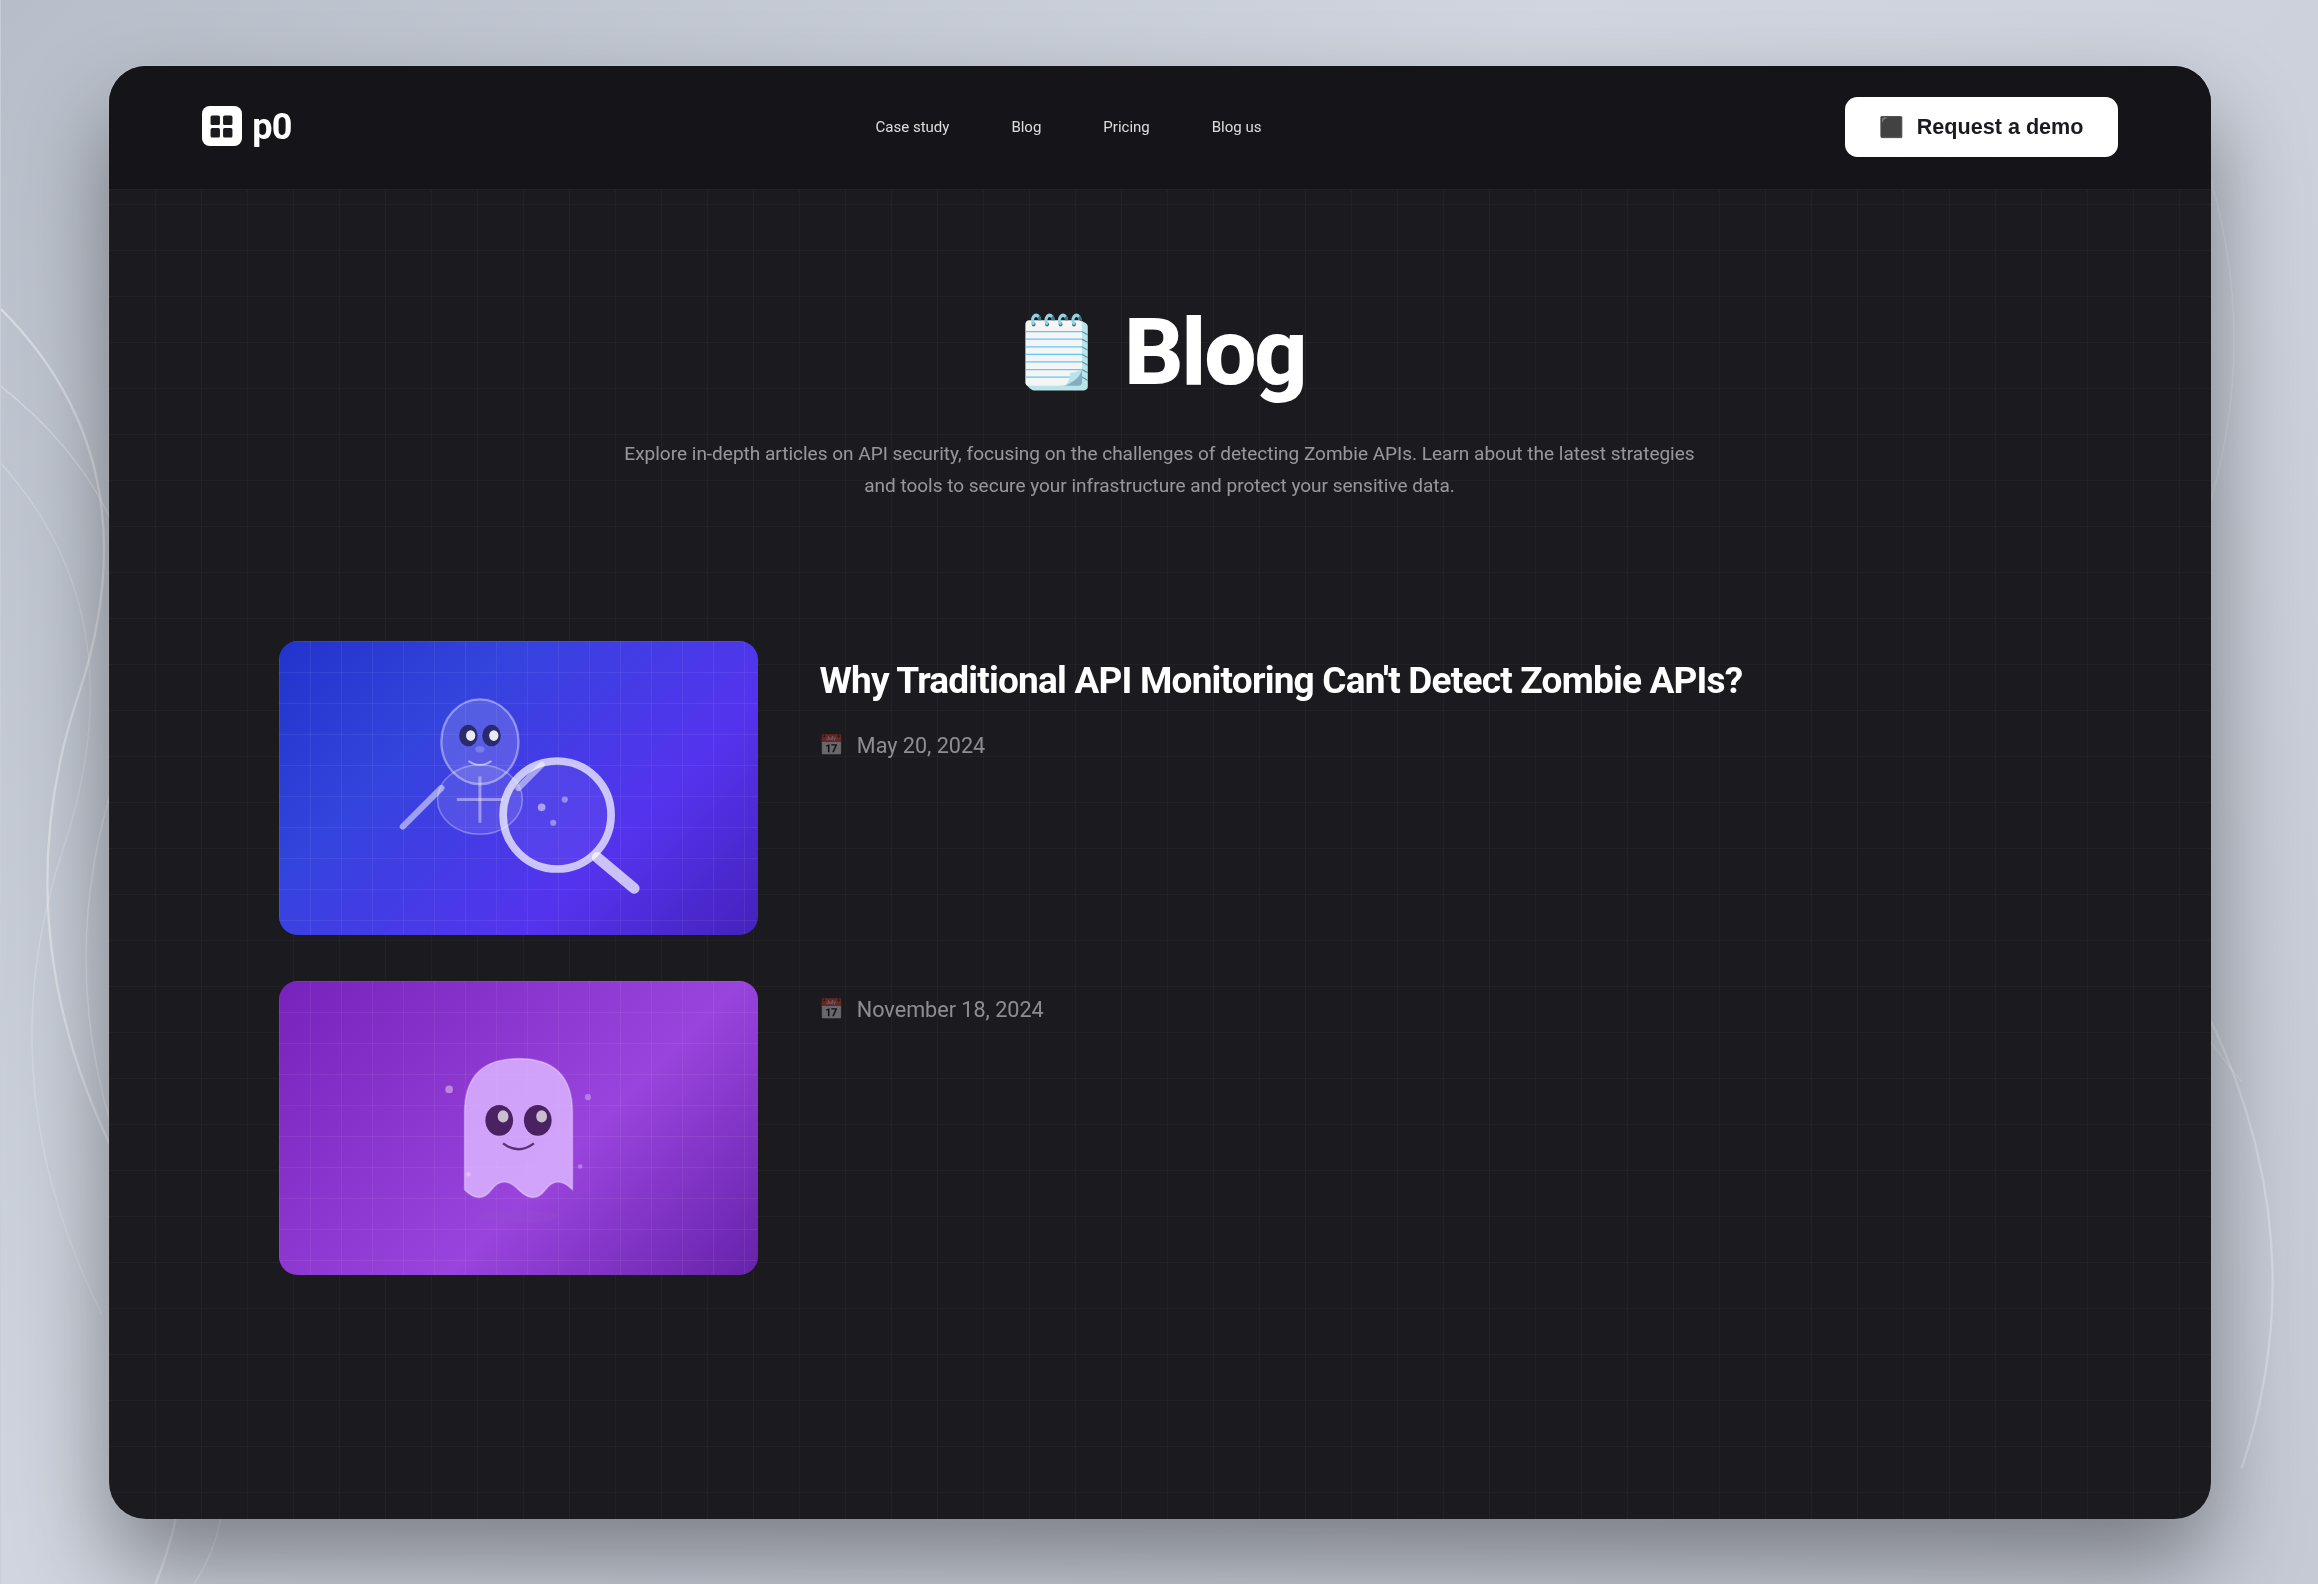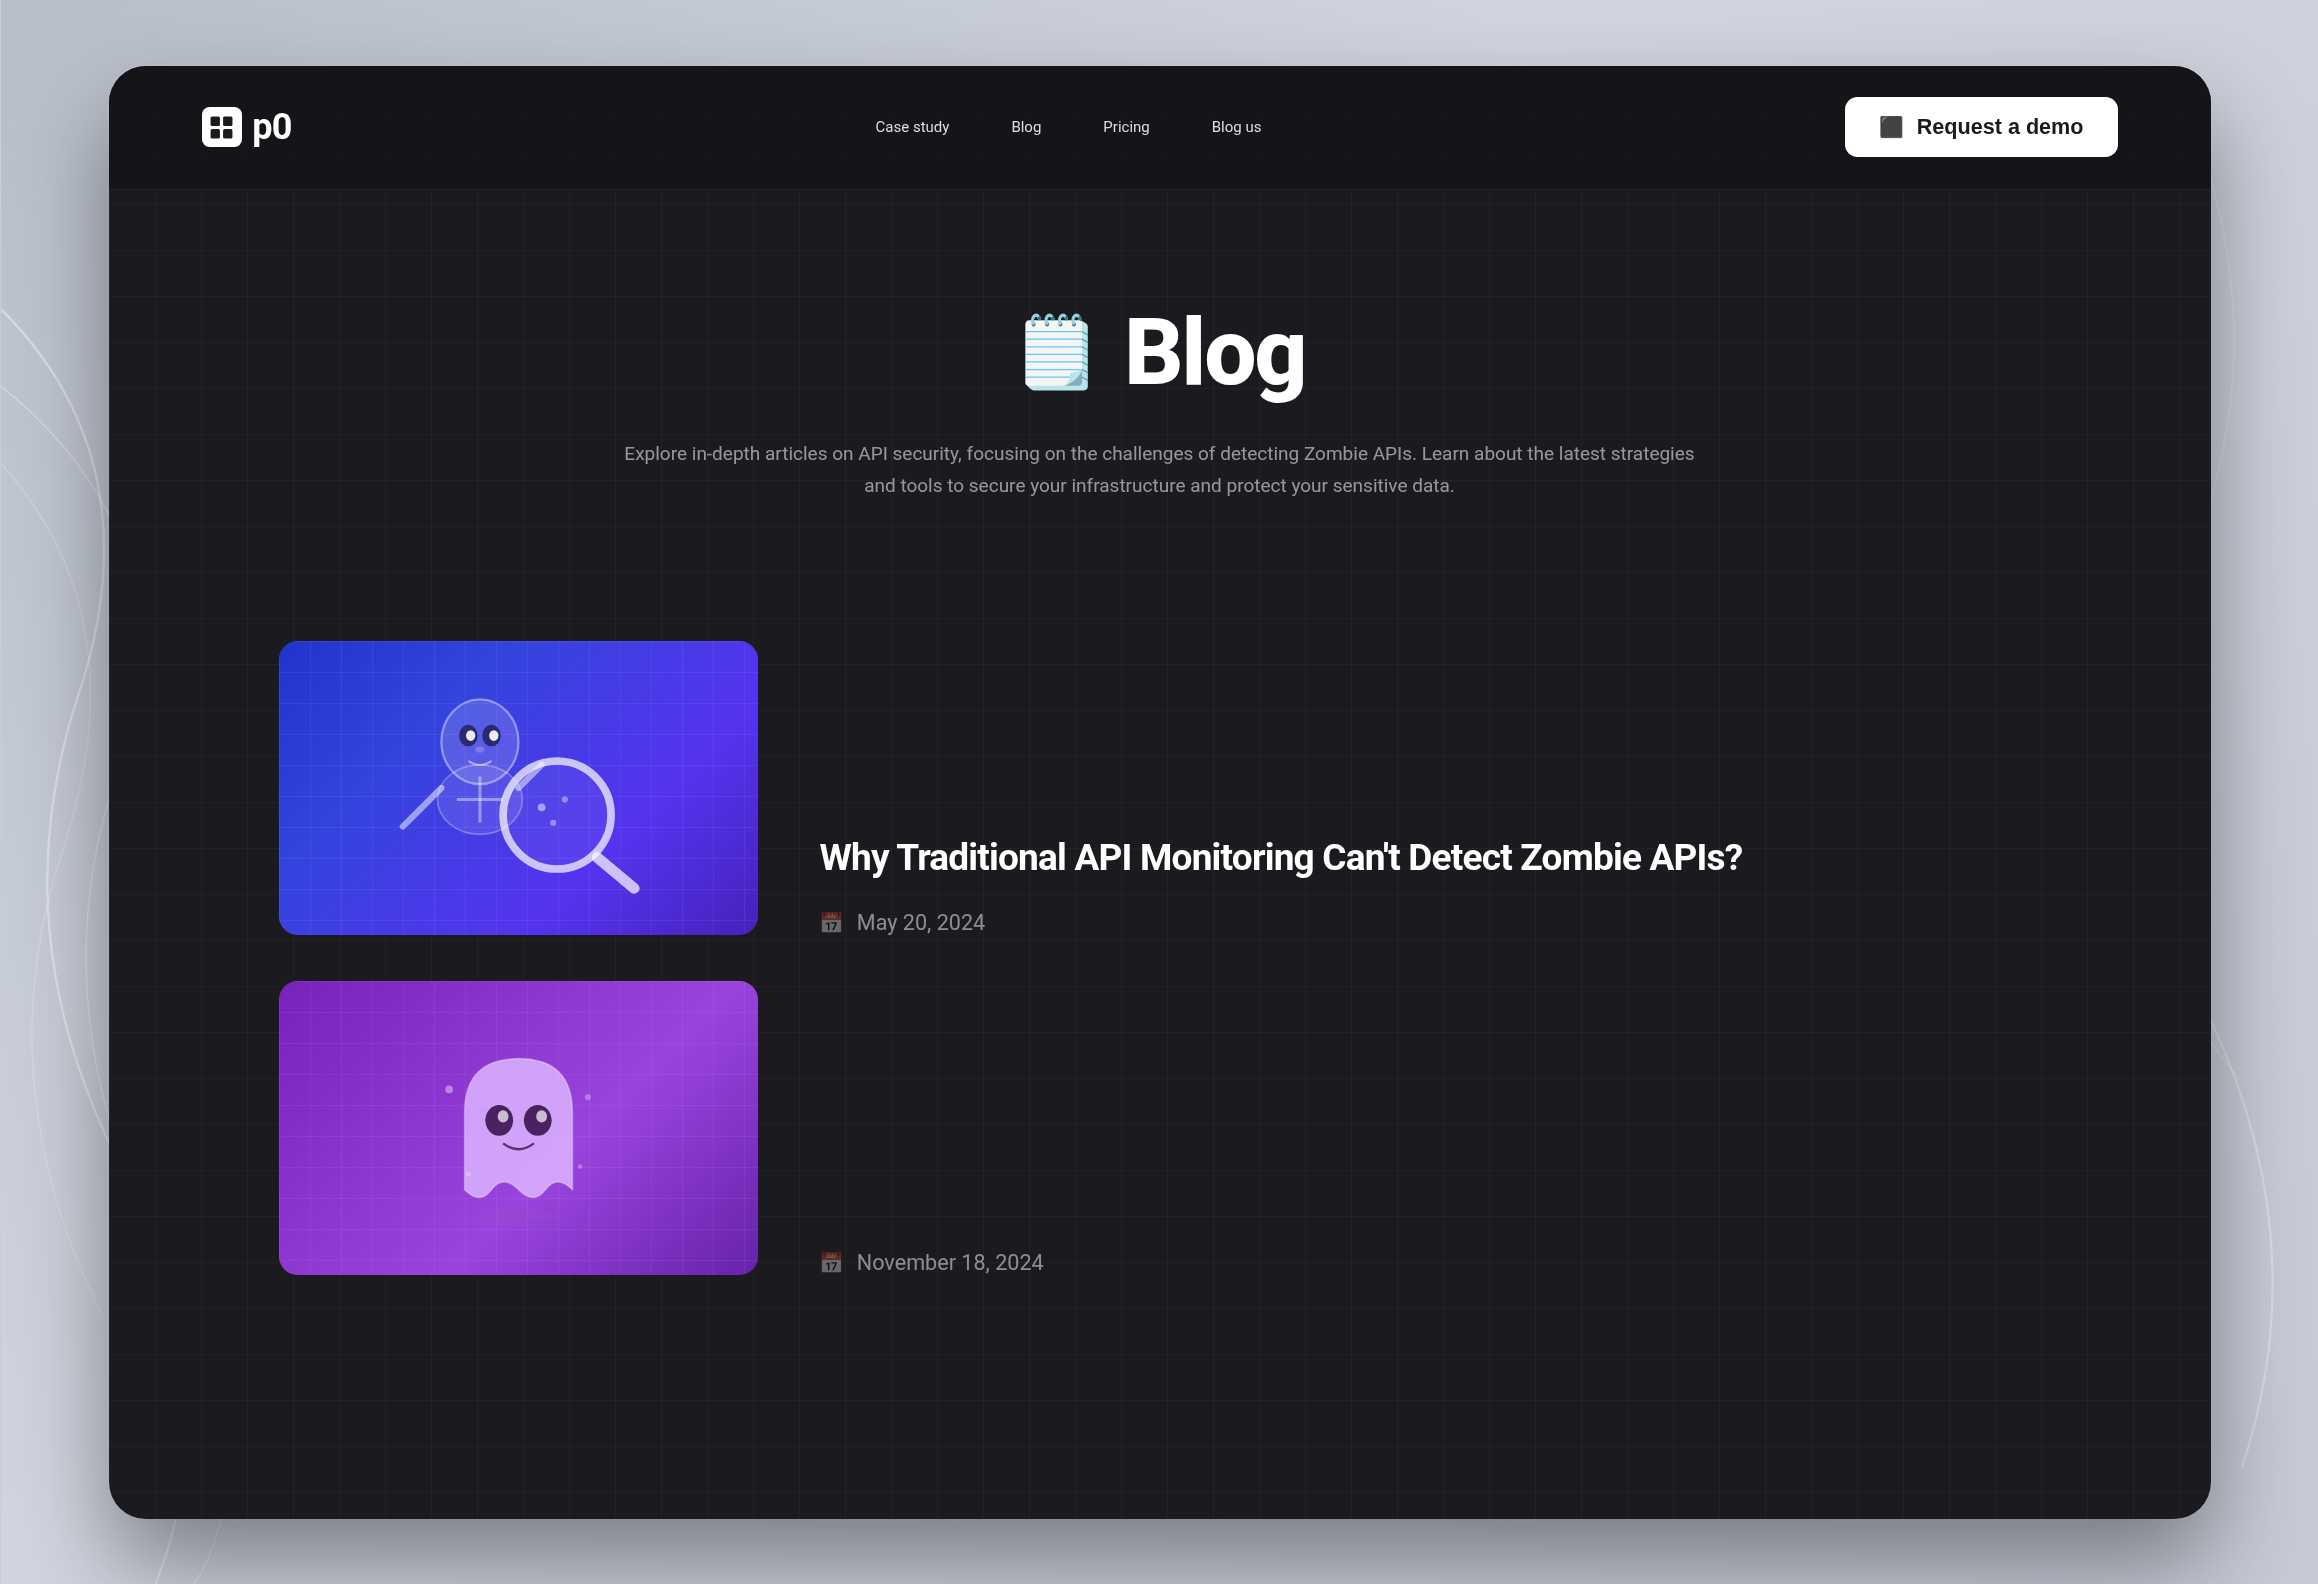--- a/index.html
+++ b/index.html
@@ -68,21 +68,21 @@
       justify-content: space-between;
       padding: 0 93px;
       height: 124px;
       border-bottom: 0.8px solid rgba(255,255,255,0.06);
       background: rgba(20,20,25,0.95);
       z-index: 10;
     }
 
     .logo {
       display: flex;
-      align-items: center;
+      align-items: flex-start;
       gap: 10.8px;
       cursor: pointer;
     }
 
     .logo-icon {
       width: 40px;
       height: 40px;
       background: white;
       border-radius: 7.7px;
       display: flex;
@@ -178,21 +178,21 @@
       position: relative;
       padding: 62px 170px;
       z-index: 5;
       display: flex;
       flex-direction: column;
       gap: 46px;
     }
 
     .blog-post-card {
       display: flex;
-      align-items: flex-end;
+      align-items: flex-start;
       gap: 62px;
       cursor: pointer;
     }
 
     .post-thumbnail {
       width: 479px;
       height: 294px;
       border-radius: 18.5px;
       flex-shrink: 0;
       overflow: hidden;

